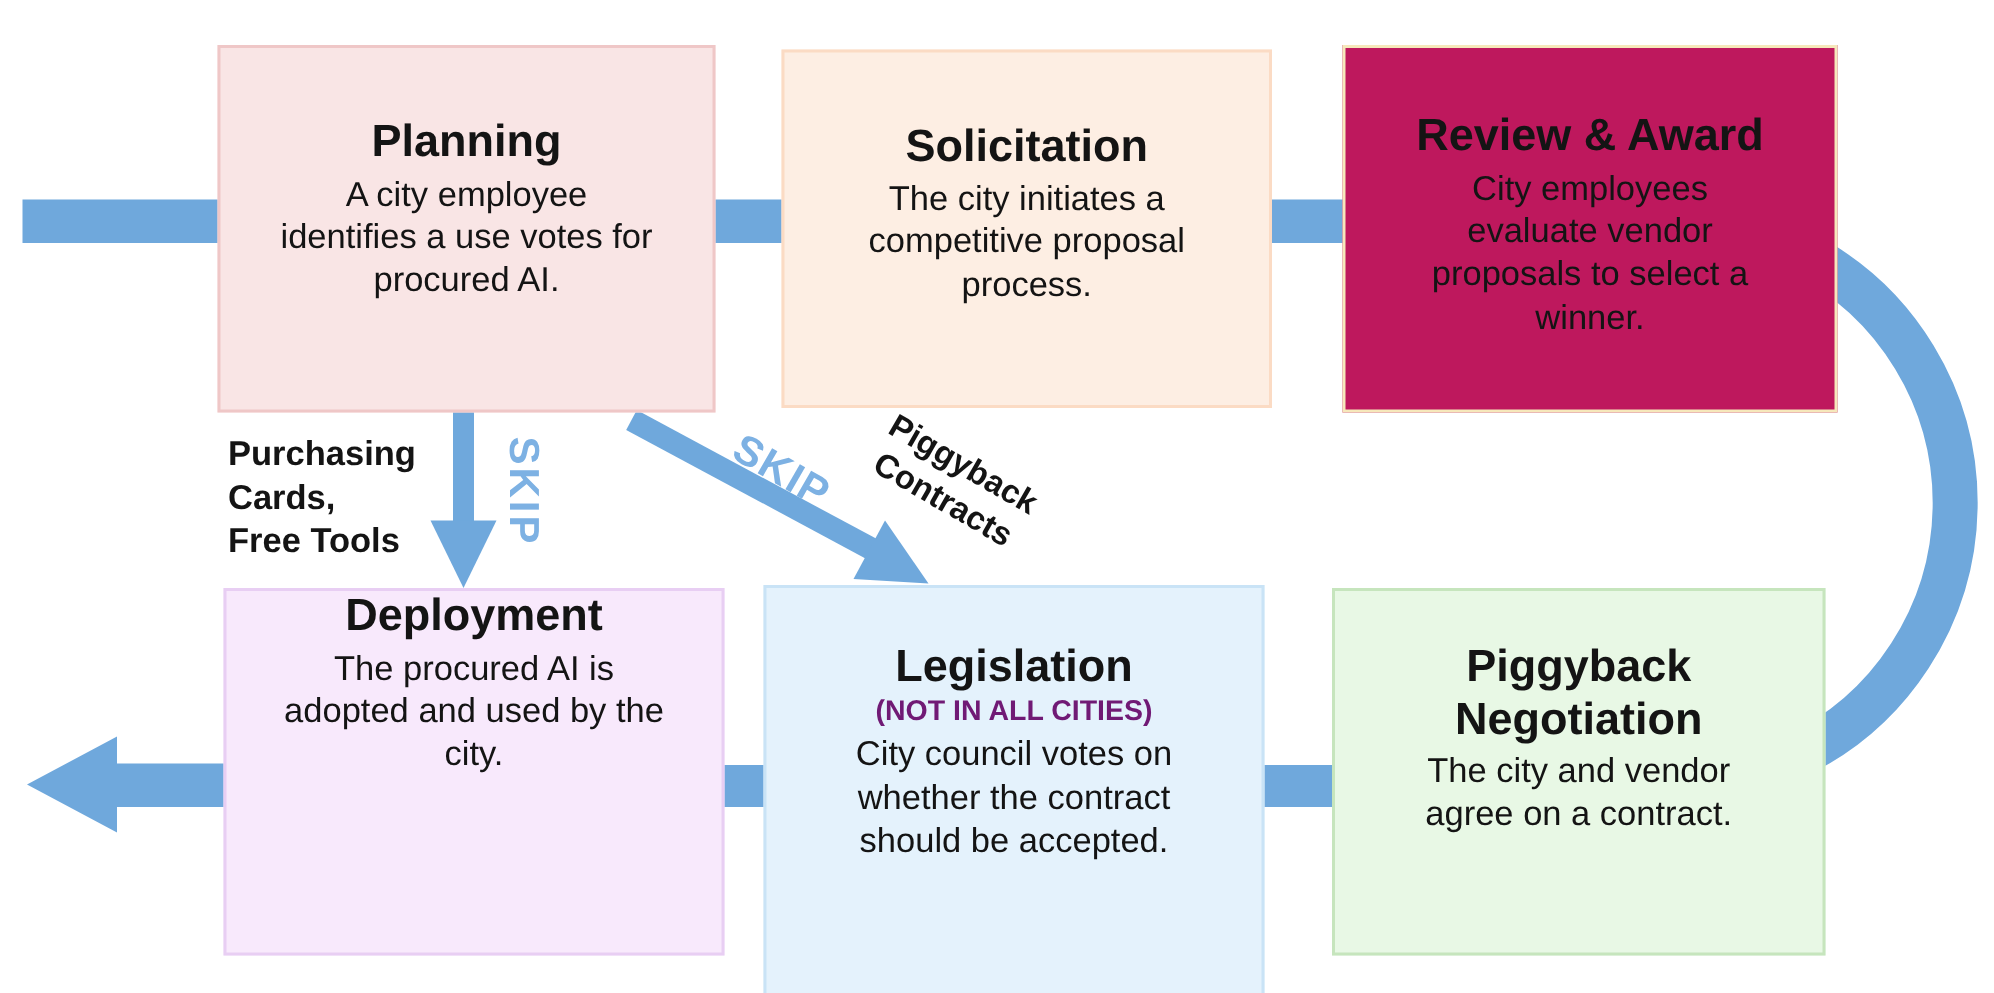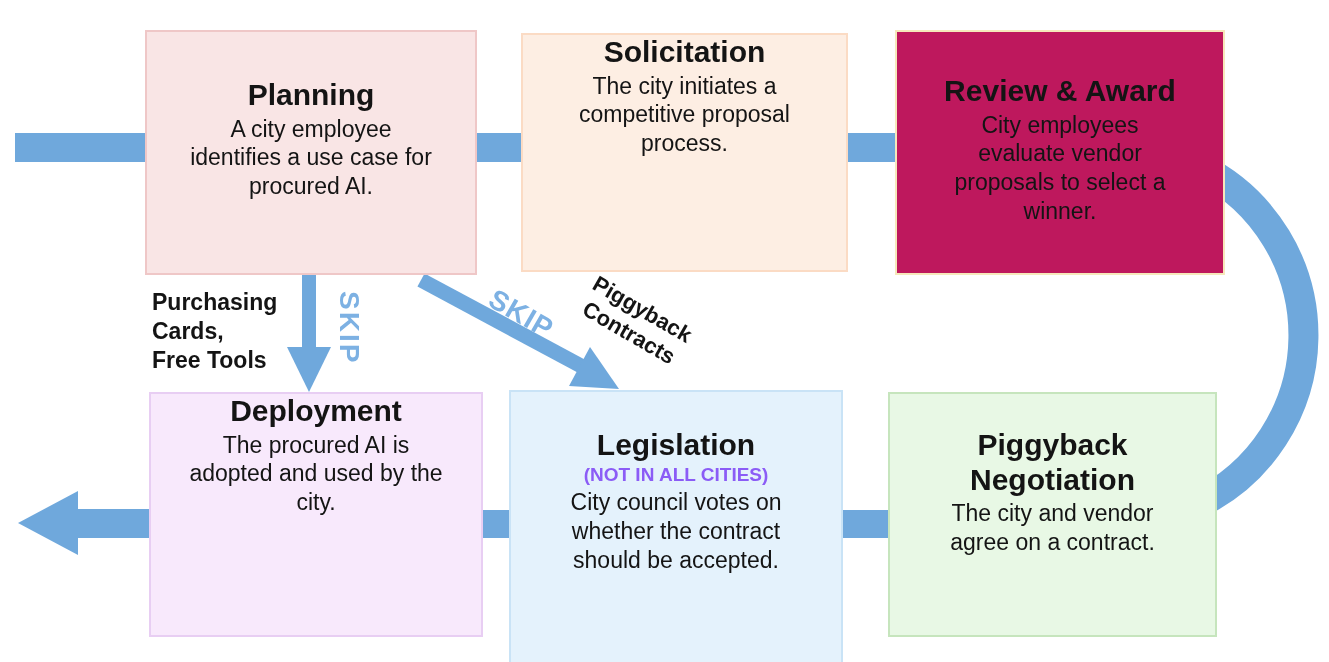--- a/index.html
+++ b/index.html
@@ -6,25 +6,25 @@
   .canvas {
     position:relative; width:1329px; height:662px; background:#ffffff;
     font-family:"Liberation Sans", sans-serif; overflow:hidden;
   }
   .arrows { position:absolute; left:0; top:0; z-index:0; }
   .box {
     position:absolute; z-index:1; box-sizing:border-box;
     border:2px solid; text-align:center; color:#141414;
   }
   .box-title { font-size:30px; font-weight:bold; line-height:1.15; padding:0 20px; }
-  .box-subtitle { font-size:19px; font-weight:bold; color:#8b5cf6; line-height:1.25; }
+  .box-subtitle { font-size:19px; font-weight:bold; color:#701a75; line-height:1.25; }
   .box-body { font-size:23px; line-height:1.26; padding:0 38px; margin-top:2px; }
 
   .box-planning     { left:145px; top:30px;  width:332px; height:245px; background:#f9e5e5; border-color:#efc7c7; padding-top:46px; }
-  .box-solicitation { left:521px; top:33px;  width:327px; height:239px; background:#fdeee3; border-color:#fbdbc4; }
+  .box-solicitation { left:521px; top:33px;  width:327px; height:239px; background:#fdeee3; border-color:#fbdbc4; padding-top:46px; }
   .box-review       { left:895px; top:30px;  width:330px; height:245px; background:#be185d; border-color:#f6e8bb; padding-top:42px; }
   .box-deployment   { left:149px; top:392px; width:334px; height:245px; background:#f8e9fc; border-color:#e8cef3; }
   .box-legislation  { left:509px; top:390px; width:334px; height:292px; background:#e4f2fc; border-color:#c9e3f6; padding-top:36px; }
   .box-contract     { left:888px; top:392px; width:329px; height:245px; background:#e8f8e5; border-color:#c6e5bd; padding-top:34px; }
 
   .label { position:absolute; z-index:2; color:#141414; }
   .purchasing-label {
     left:152px; top:288px; font-size:23px; font-weight:bold;
     line-height:1.26; white-space:pre-line;
   }
@@ -57,21 +57,21 @@
     <rect x="72" y="509" width="79" height="29" fill="#6fa8dc"></rect>
     <polygon points="18,523 78,491 78,555" fill="#6fa8dc"></polygon>
     <rect x="302" y="274" width="14" height="76" fill="#6fa8dc"></rect>
     <polygon points="287,347 331,347 309,392" fill="#6fa8dc"></polygon>
     <line x1="421" y1="280" x2="583" y2="367" stroke="#6fa8dc" stroke-width="15"></line>
     <polygon points="619,389 569,386 590,347" fill="#6fa8dc"></polygon>
   </svg>
 
   <div class="box box-planning">
     <div class="box-title">Planning</div>
-    <div class="box-body">A city employee identifies a use case for procured AI.</div>
+    <div class="box-body">A city employee identifies a use votes for procured AI.</div>
   </div>
 
   <div class="box box-solicitation">
     <div class="box-title">Solicitation</div>
     <div class="box-body">The city initiates a competitive proposal process.</div>
   </div>
 
   <div class="box box-review">
     <div class="box-title">Review &amp; Award</div>
     <div class="box-body">City employees evaluate vendor proposals to select a winner.</div>

